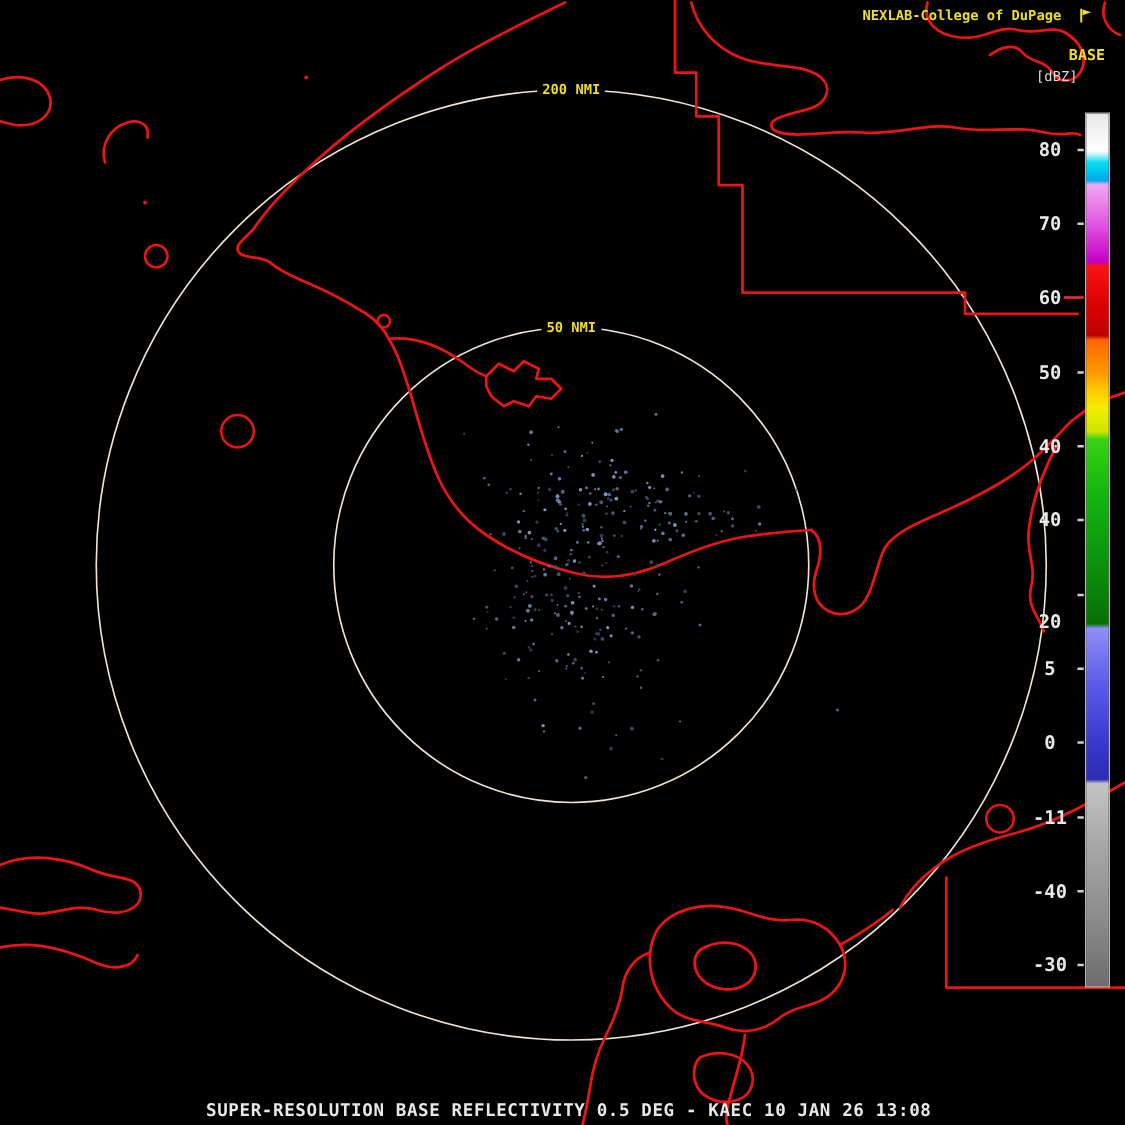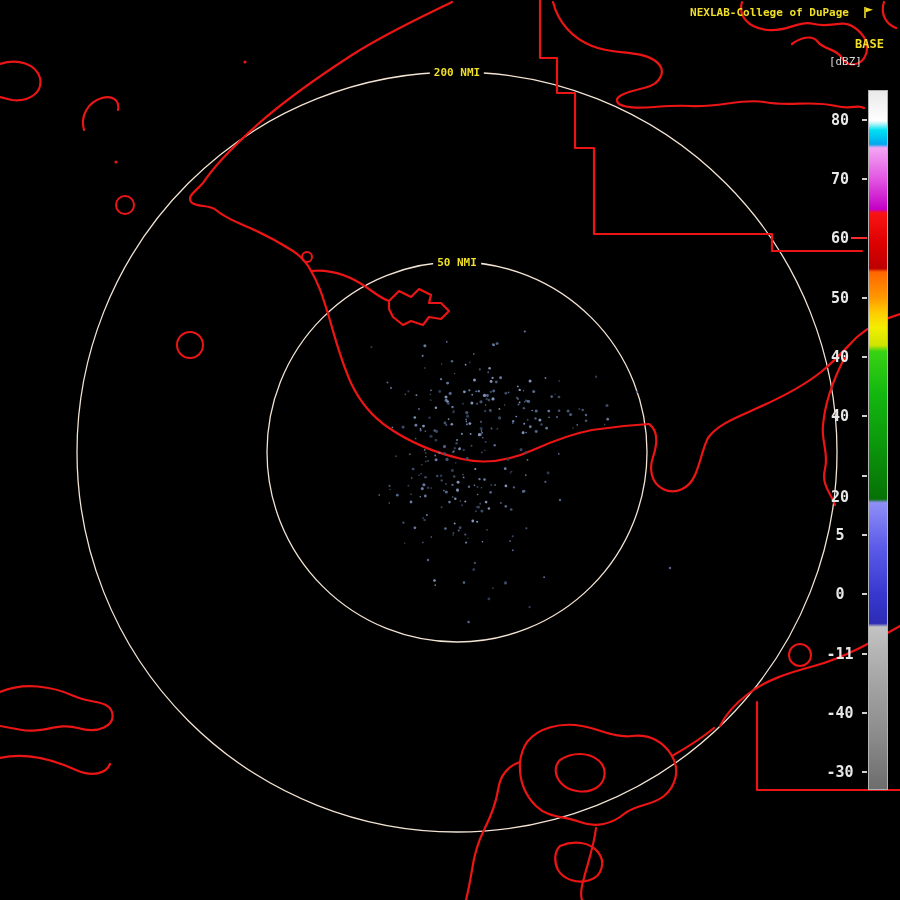--- a/index.html
+++ b/index.html
@@ -413,13 +413,14 @@
       <div class="cb-label" style="top: 594.237px;">0</div>
       <div class="cb-tickline" style="top: 593.237px;"></div>
       <div class="cb-label" style="top: 653.559px;">-11</div>
       <div class="cb-tickline" style="top: 652.559px;"></div>
       <div class="cb-label" style="top: 712.881px;">-40</div>
       <div class="cb-tickline" style="top: 711.881px;"></div>
       <div class="cb-label" style="top: 772.203px;">-30</div>
       <div class="cb-tickline" style="top: 771.203px;"></div>
     </div>
 
+  <div class="footer">SUPER-RESOLUTION BASE REFLECTIVITY 0.5 DEG - KAEC 10 JAN 26 13:08</div>
 </div>
 
 </body></html>

